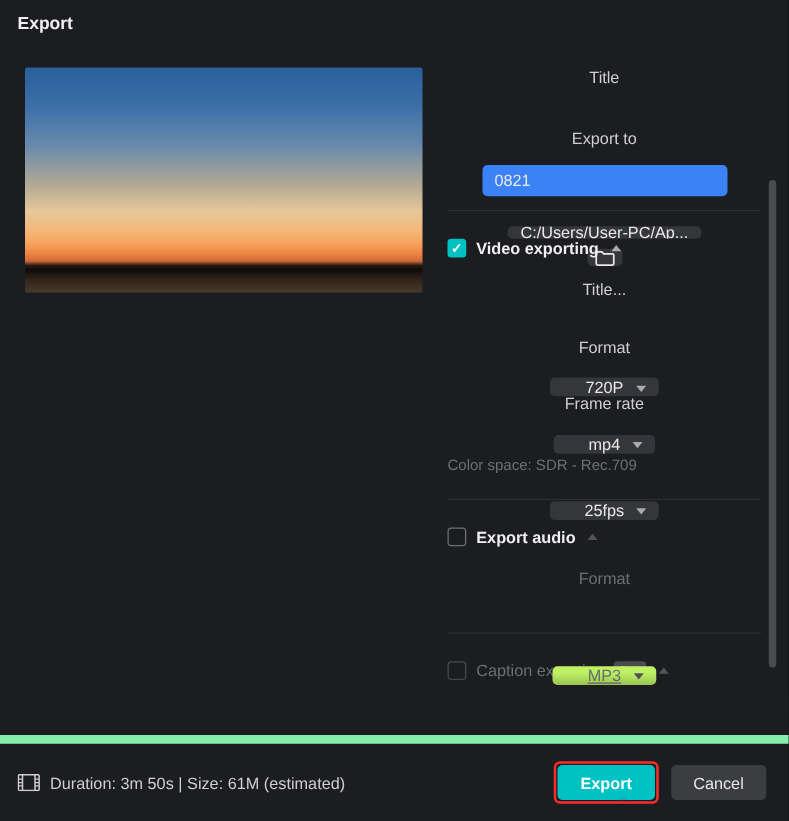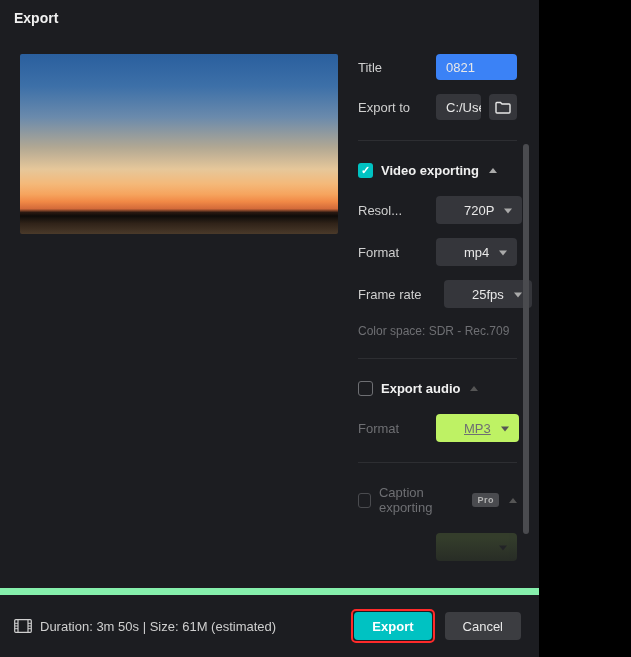--- a/index.html
+++ b/index.html
@@ -7,21 +7,21 @@
     background: #000;
     font-family: -apple-system, BlinkMacSystemFont, "Segoe UI", Arial, sans-serif;
     width: 631px;
     height: 657px;
     overflow: hidden;
     color: #e8e8e8;
     font-size: 13px;
   }
   .window {
     background: #1c1d21;
-    width: 539px;
+    width: 631px;
     height: 657px;
     display: flex;
     flex-direction: column;
   }
   .titlebar {
     padding: 10px 14px 10px 14px;
     font-weight: 600;
     font-size: 14px;
     color: #f0f0f0;
   }
@@ -78,20 +78,21 @@
     width: 6px;
     height: 390px;
     background: #4a4b4f;
     border-radius: 3px;
   }
   .row {
     display: flex;
     align-items: center;
     gap: 8px;
     min-height: 24px;
+    flex-direction: column;
   }
   .field-label {
     flex: 0 0 70px;
     color: #cfcfcf;
     white-space: nowrap;
     overflow: hidden;
     text-overflow: ellipsis;
   }
   .field-label.muted { color: #6e6f73; }
   .text-input {
@@ -291,21 +292,21 @@
 
         <hr class="divider">
 
         <div class="section-head">
           <span class="check on">✓</span>
           <span>Video exporting</span>
           <span class="caret-up"></span>
         </div>
 
         <div class="row">
-          <div class="field-label">Resol...</div>
+          <div class="field-label">Title...</div>
           <div class="dropdown">
             <span>720P</span>
             <span class="caret"></span>
           </div>
         </div>
 
 
 
         <div class="row">
           <div class="field-label">Format</div>

